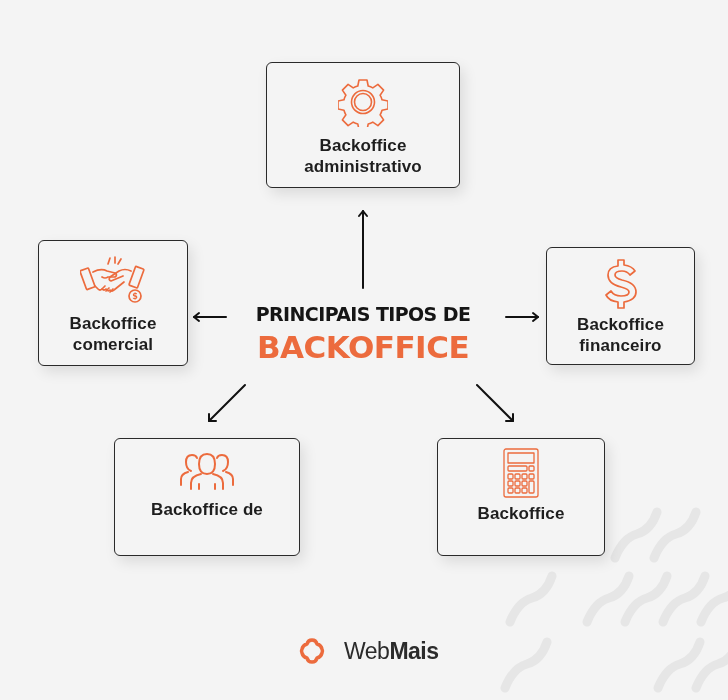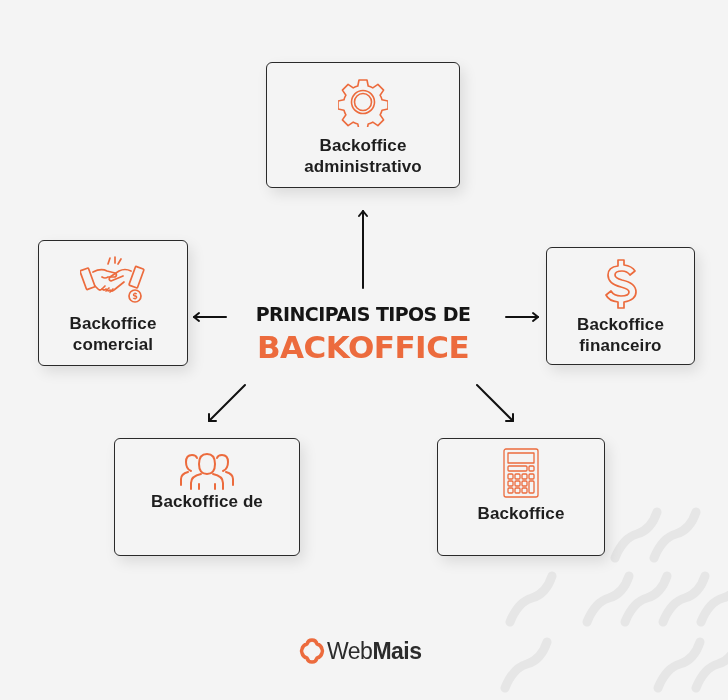--- a/index.html
+++ b/index.html
@@ -32,21 +32,21 @@
     font-family: "DejaVu Sans", sans-serif;
     font-weight: 700; font-size: 19px; line-height: 28px; color: #151515; letter-spacing: -0.6px;
   }
   .center-title .t2 {
     font-family: "DejaVu Sans", sans-serif;
     font-weight: 700; font-size: 31px; line-height: 38px; color: #ec6b3d; letter-spacing: -0.5px;
   }
   .arrows { position: absolute; left: 0; top: 0; width: 728px; height: 700px; }
   .logo {
     position: absolute; left: 298px; top: 636px; height: 30px;
-    display: flex; align-items: center; gap: 1px;
+    display: flex; align-items: center; gap: 18px;
   }
   .logo .wm { font-size: 23px; color: #2b2b2b; letter-spacing: -0.5px; }
   .logo .wm-a { font-weight: 400; }
   .logo .wm-b { font-weight: 700; }
 </style>
 </head>
 <body>
 
 <svg class="deco" viewBox="0 0 728 700">
   <g fill="none" stroke="#e6e6e6" stroke-width="9" stroke-linecap="round">
@@ -141,21 +141,21 @@
     <g fill="none" stroke="#ec6b3d" stroke-width="2" stroke-linecap="round" stroke-linejoin="round">
       <path d="M14 20 q-5 -2 -5 -9 q0 -7 6 -7 q4 0 5 3"></path>
       <path d="M4 34 v-6 q0 -5 7 -7"></path>
       <path d="M46 20 q5 -2 5 -9 q0 -7 -6 -7 q-4 0 -5 3"></path>
       <path d="M56 34 v-6 q0 -5 -7 -7"></path>
       <path d="M30 23 q-8 0 -8 -10 q0 -10 8 -10 q8 0 8 10 q0 10 -8 10 z"></path>
       <path d="M14 38 v-6 q0 -7 10 -9 M46 38 v-6 q0 -7 -10 -9"></path>
       <path d="M22 33 v5 M38 33 v5"></path>
     </g>
   </svg>
-  <div class="label" style="">
+  <div class="label" style="margin-top:8px;">
     <span>Backoffice de</span>
   </div>
 </div>
 
 <div class="card" style="left:437px; top:438px; width:168px; height:118px; padding-top:8px;">
   <svg class="icon" width="40" height="52" viewBox="0 0 40 52">
     <g fill="none" stroke="#ec6b3d" stroke-width="1.3" stroke-linejoin="round">
       <rect x="3" y="2" width="34" height="48" rx="2"></rect>
       <rect x="7" y="6" width="26" height="10"></rect>
       <rect x="7" y="19" width="19" height="5" rx="1"></rect>

